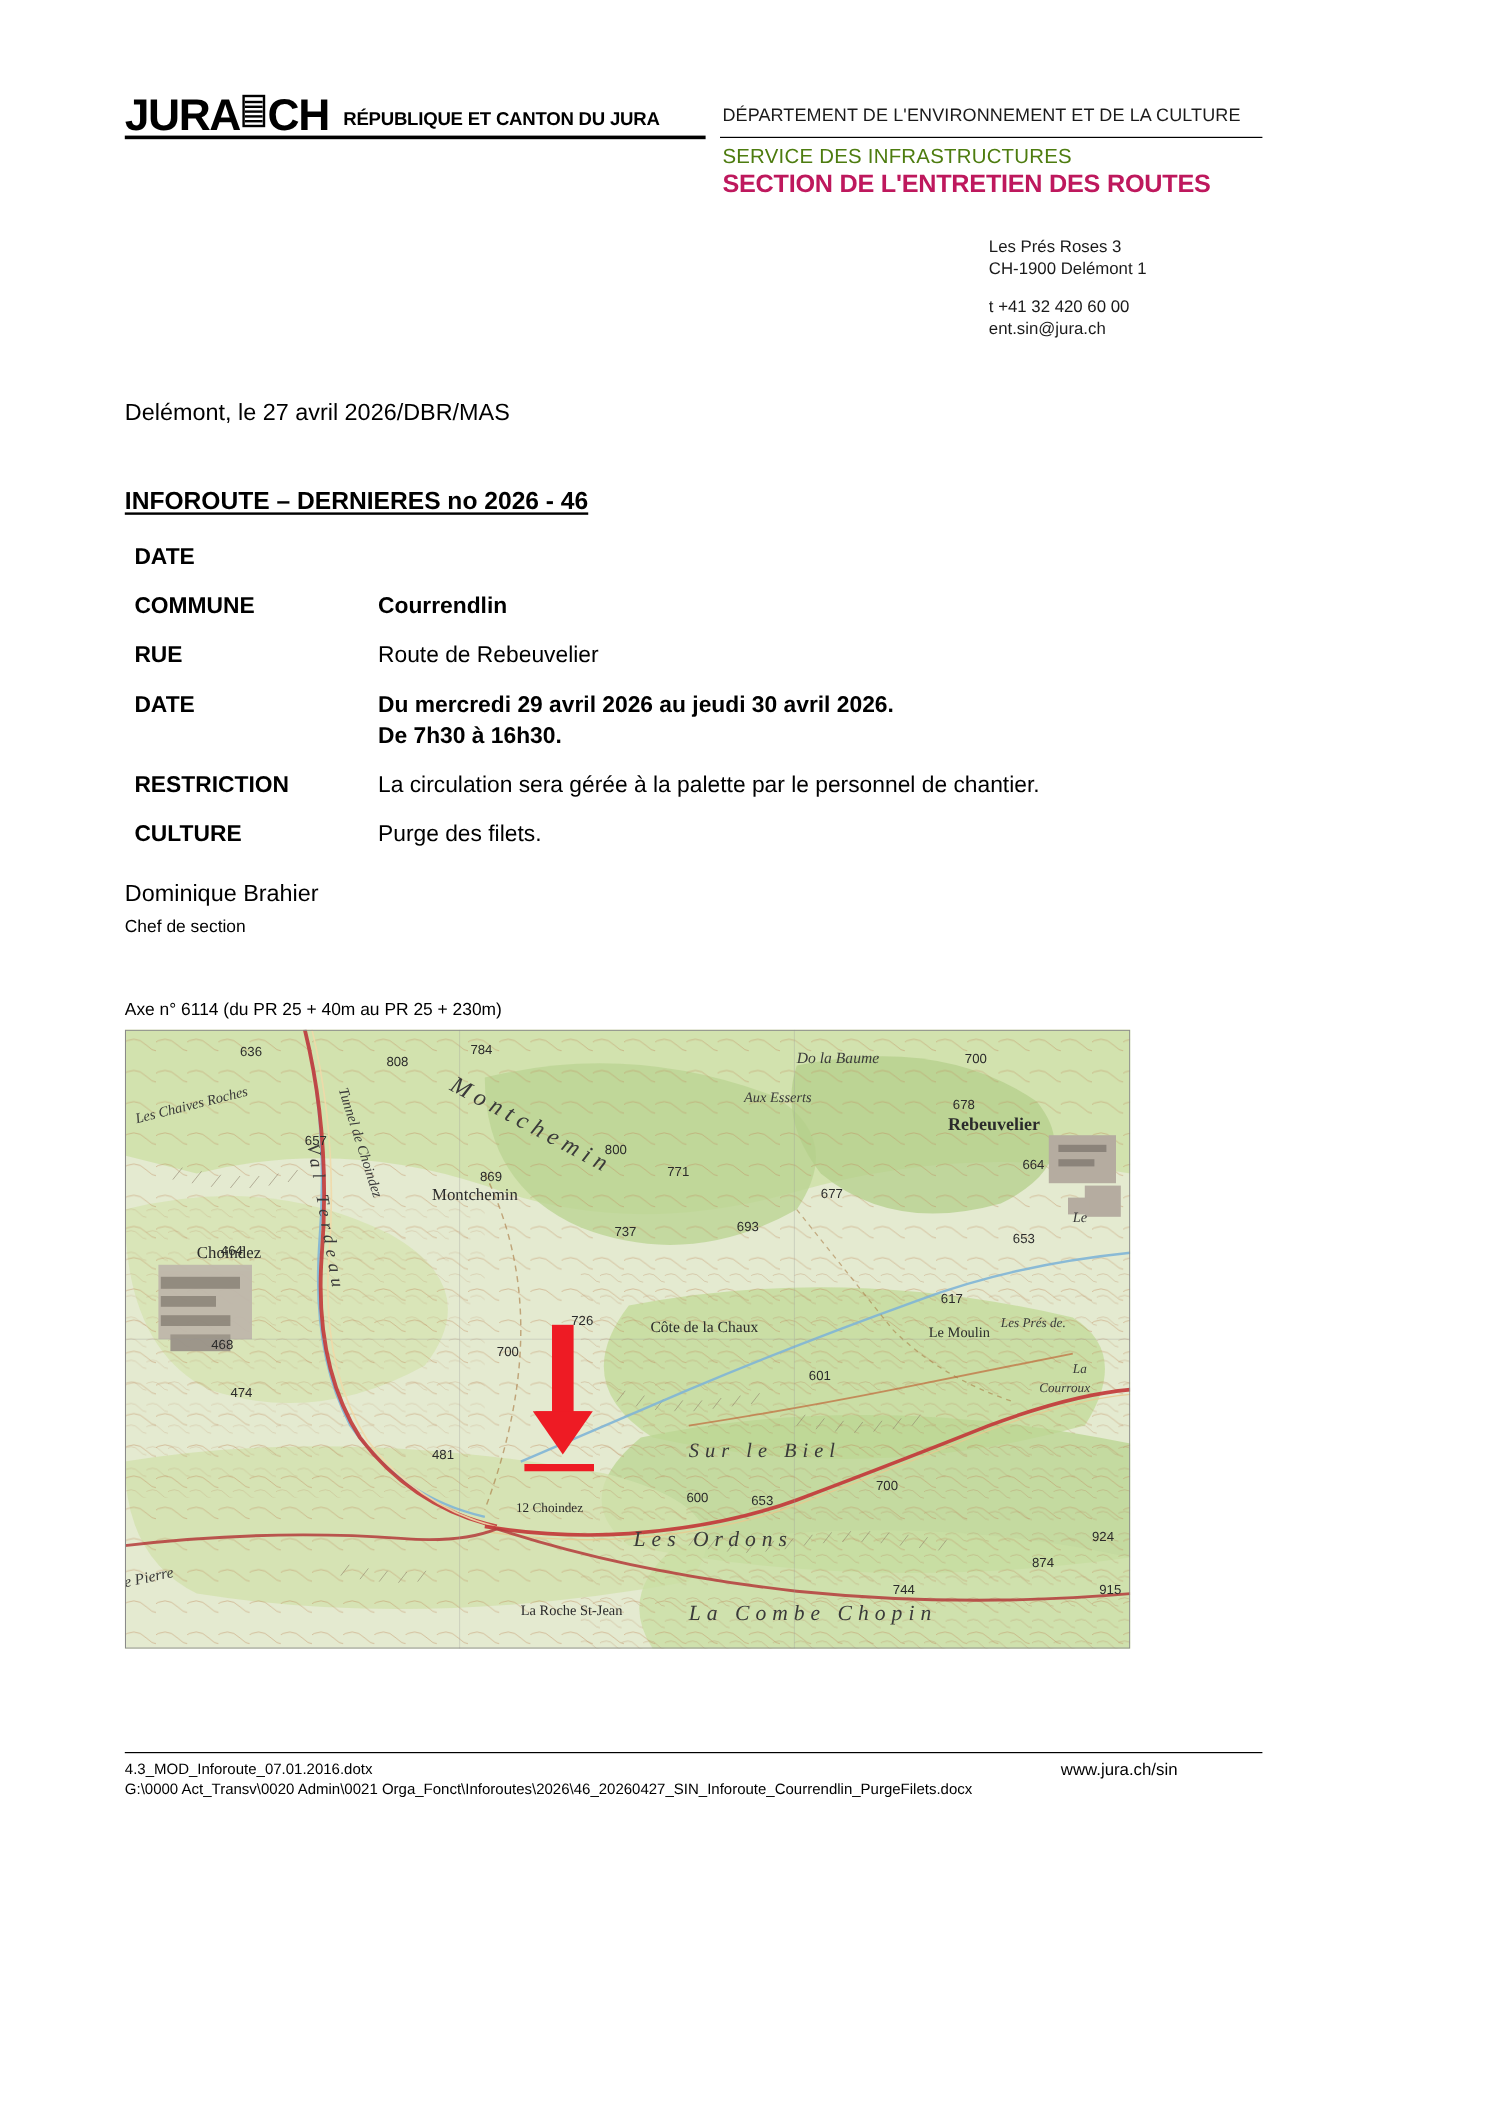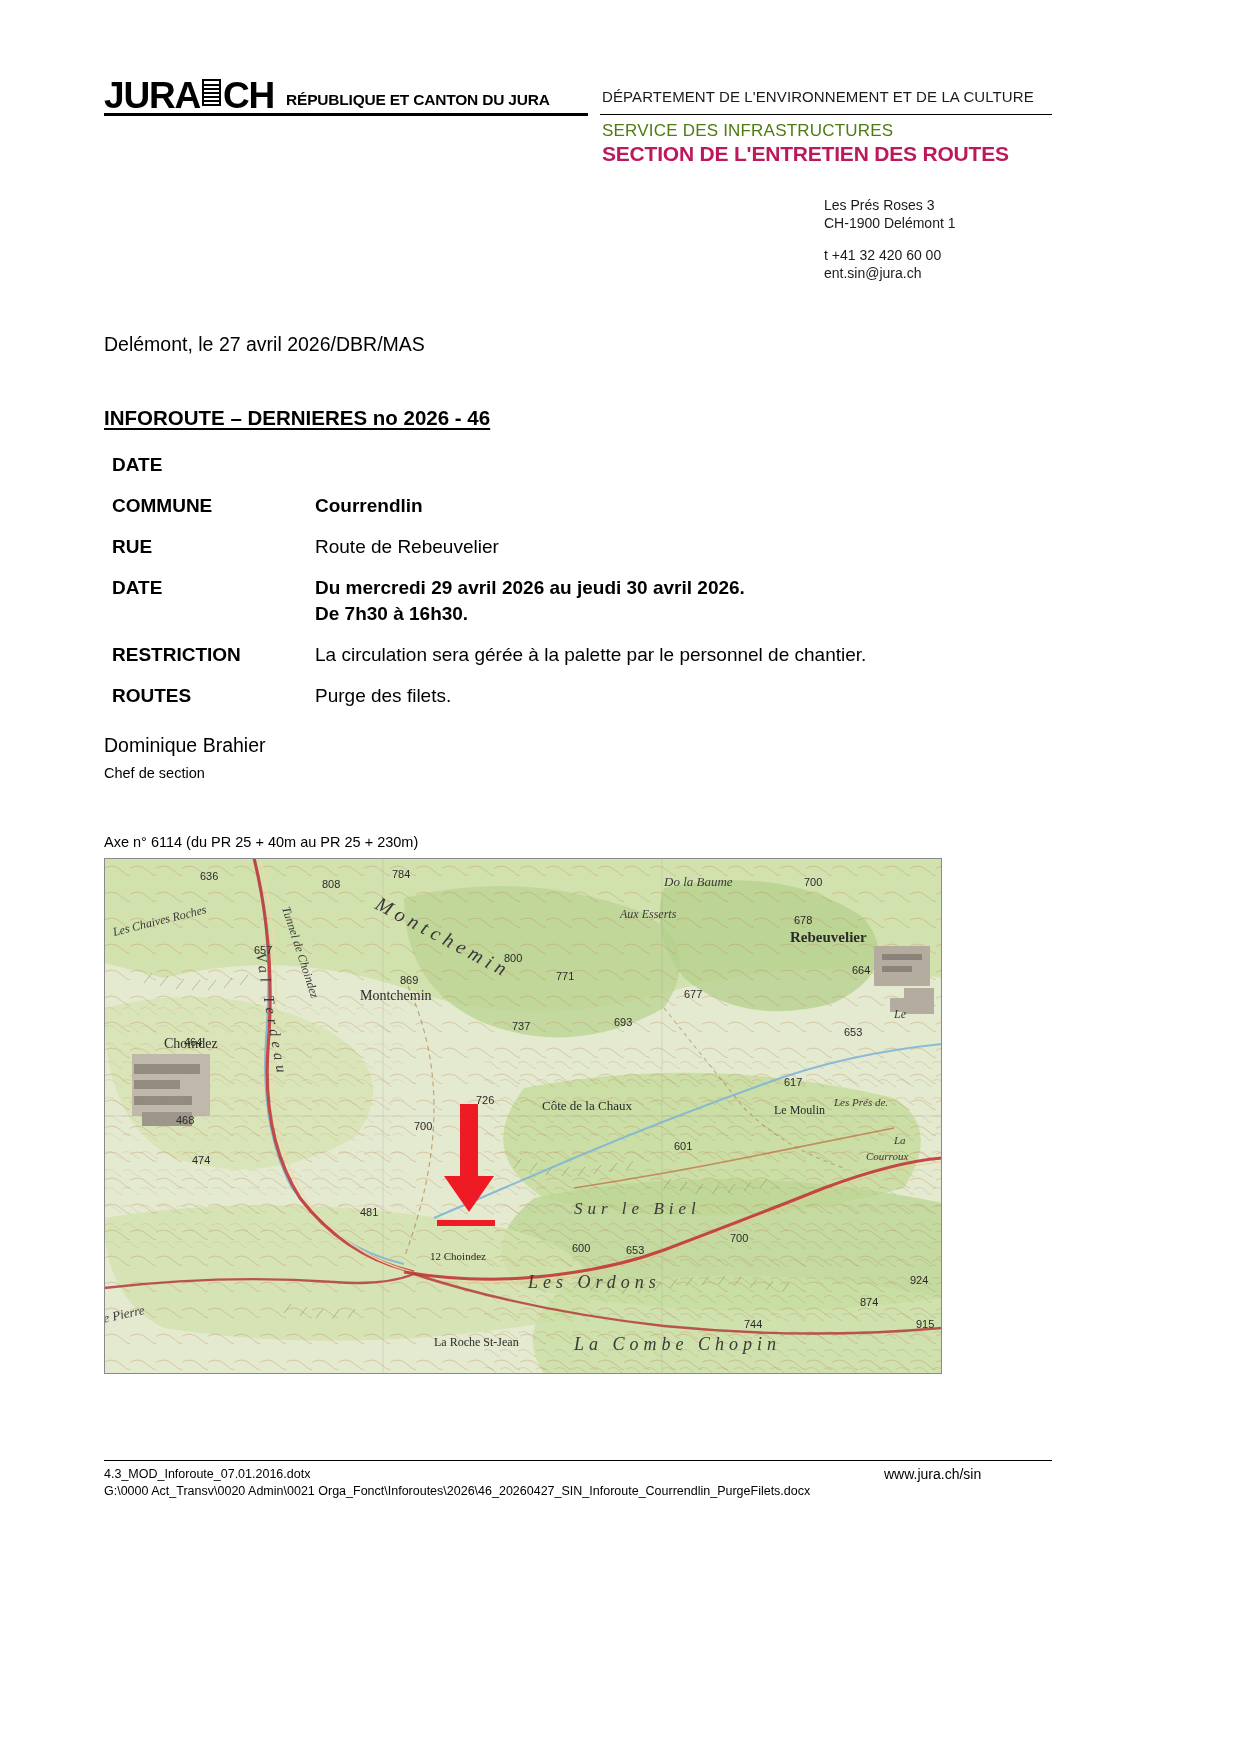--- a/index.html
+++ b/index.html
@@ -309,21 +309,21 @@
         <span class="line2">De 7h30 à 16h30.</span>
       </div>
     </div>
 
     <div class="info-row">
       <div class="info-label">RESTRICTION</div>
       <div class="info-value">La circulation sera gérée à la palette par le personnel de chantier.</div>
     </div>
 
     <div class="info-row">
-      <div class="info-label">ROUTES</div>
+      <div class="info-label">CULTURE</div>
       <div class="info-value">Purge des filets.</div>
     </div>
 
   </div>
 
   <div class="signature">
     <div class="sig-name">Dominique Brahier</div>
     <div class="sig-role">Chef de section</div>
   </div>
 

